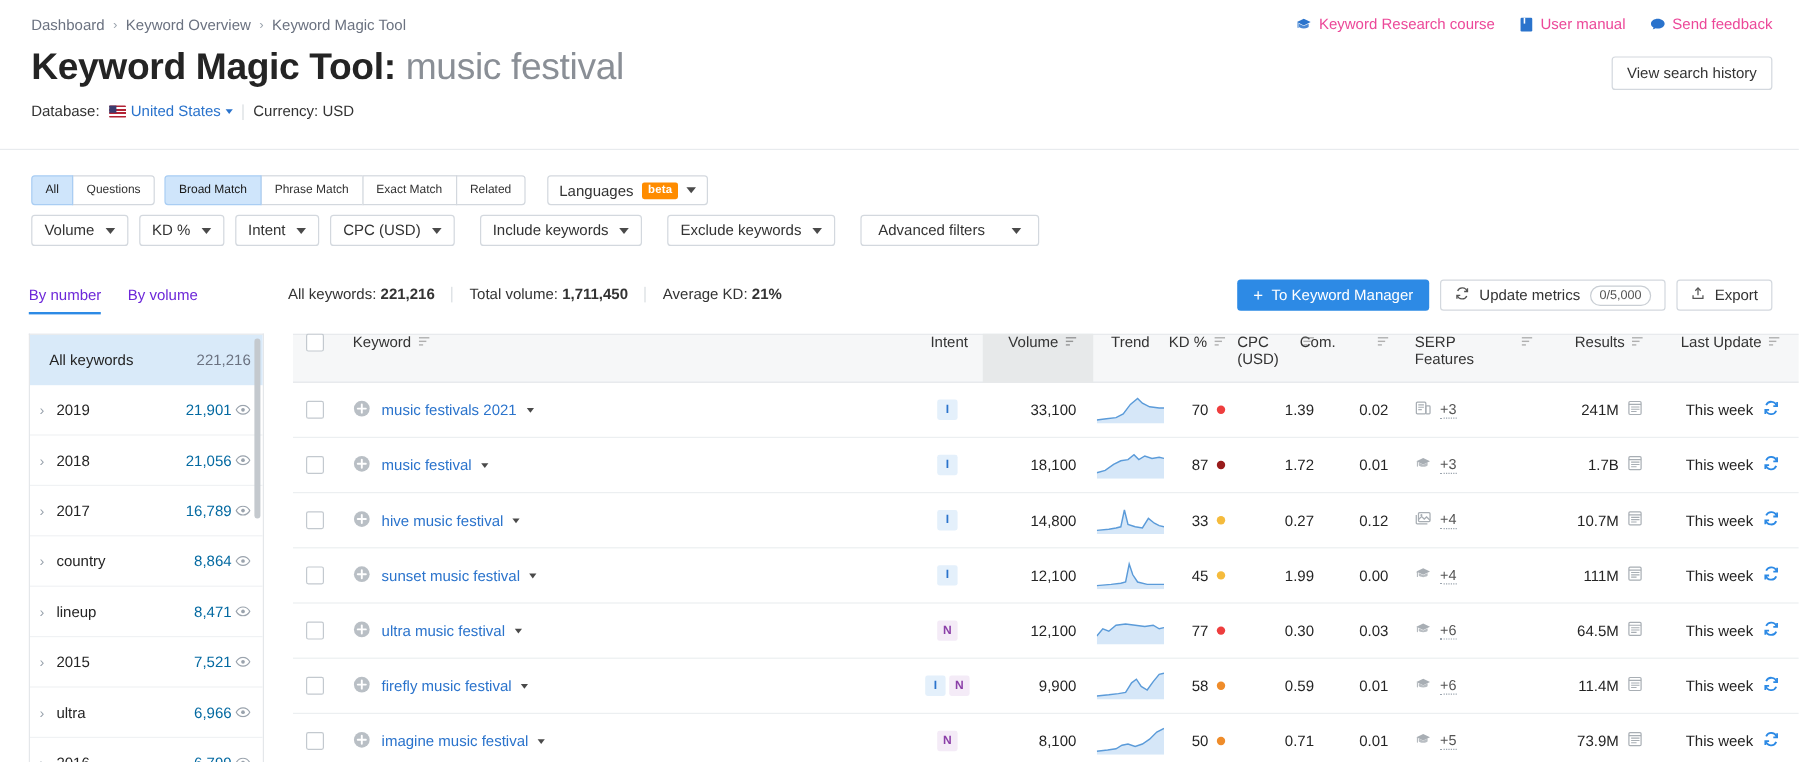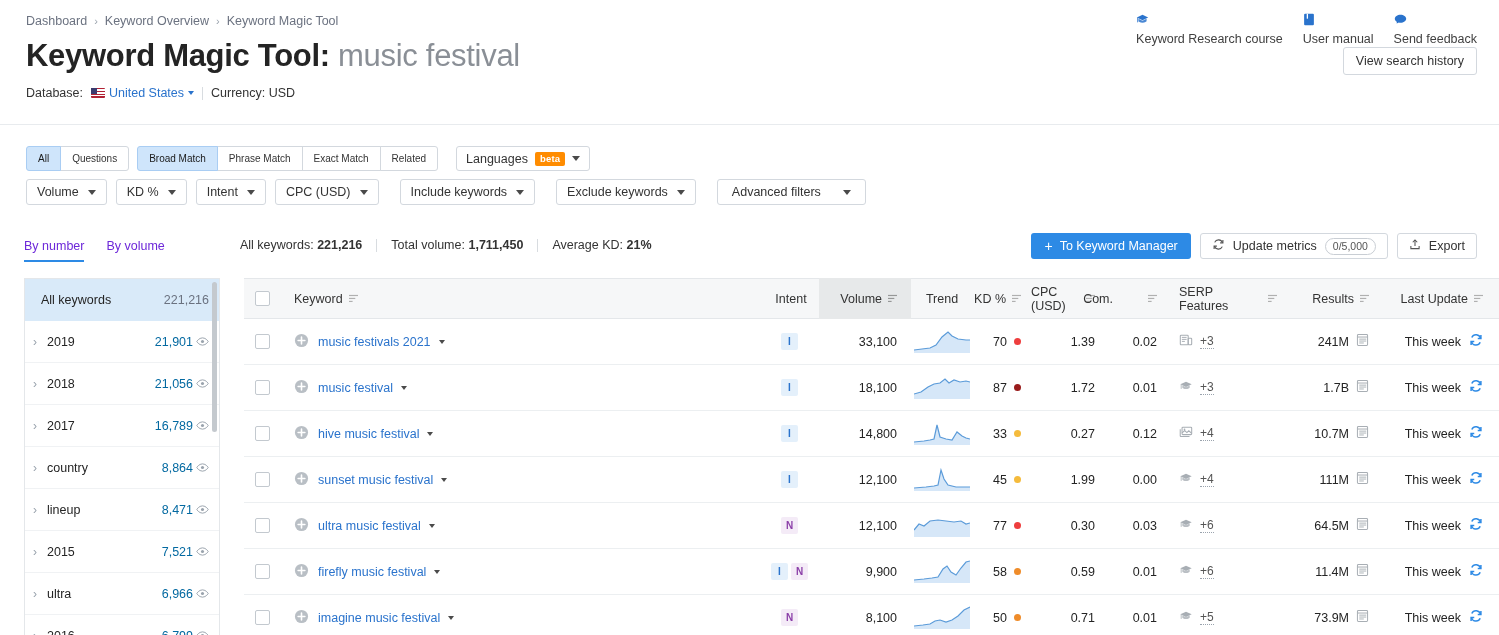--- a/index.html
+++ b/index.html
@@ -17,21 +17,21 @@
     font-size: 12.5px; color: #6b7280; display: flex; align-items: center; gap: 7px;
   }
   .bc-sep { color: #9aa3ad; font-size: 11px; }
 
   
   .hdr-links {
     position: absolute; right: 22px; top: 13px;
     display: flex; align-items: center; gap: 20px;
     font-size: 12.5px;
   }
-  .hdr-link { display: flex; align-items: flex-start; gap: 6px; color: #404040; cursor: pointer; flex-direction: column; }
+  .hdr-link { display: flex; align-items: flex-end; gap: 6px; color: #ec4899; cursor: pointer; }
   .hdr-link svg { display: block; }
 
   
   .title-row { position: absolute; left: 26px; top: 38px; }
   .page-title { font-size: 31px; font-weight: 700; letter-spacing: -0.3px; white-space: nowrap; }
   .page-title .kw { color: #8a8f96; font-weight: 400; }
 
   .view-history {
     position: absolute; right: 22px; top: 47px;
     border: 1px solid #d3d8de; background: #fff; border-radius: 3px;
@@ -134,21 +134,21 @@
     background: #c4c9ce; border-radius: 3px;
   }
 
   
   .table { position: absolute; left: 244px; top: 278px; right: 0; bottom: 0; overflow: hidden; }
   .t-head {
     display: flex; height: 41px; align-items: center; background: #f6f7f8;
     border-top: 1px solid #e4e7ea; border-bottom: 1px solid #e4e7ea;
     font-size: 12.5px; color: #333;
   }
-  .t-head .cell { display: flex; align-items: center; height: 41px; }
+  .t-head .cell { display: flex; align-items: flex-start; height: 41px; }
   .t-head .cell.hl { background: #e7e9ea; }
   .sorticon { margin-left: 6px; opacity: .55; flex: 0 0 9px; }
 
   .t-row { display: flex; height: 46px; align-items: center; border-bottom: 1px solid #eceff1; font-size: 12.5px; }
   .cell { display: flex; align-items: center; }
 
   .c-chk   { width: 36px; justify-content: center; flex: 0 0 36px; }
   .c-kw    { flex: 1 1 auto; padding-left: 14px; }
   .c-int   { width: 56px; flex: 0 0 56px; justify-content: center; }
   .c-vol   { width: 92px; flex: 0 0 92px; justify-content: flex-end; padding-right: 14px; }

